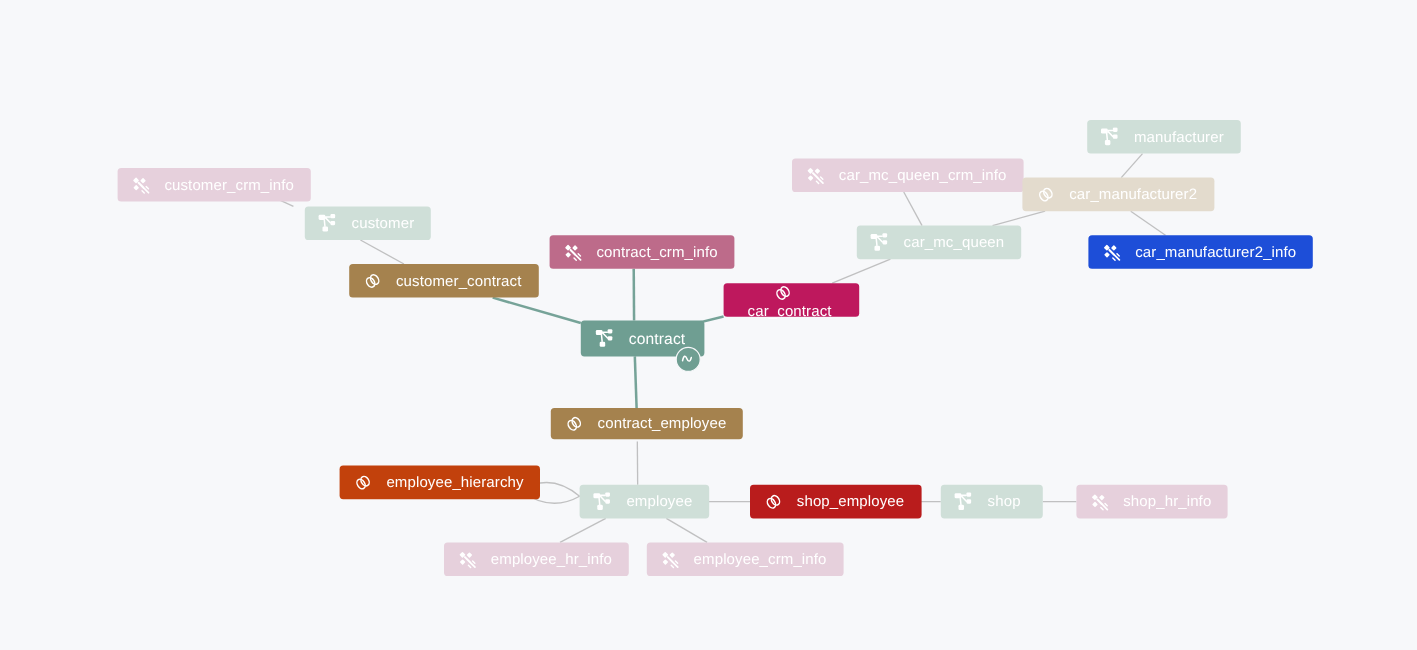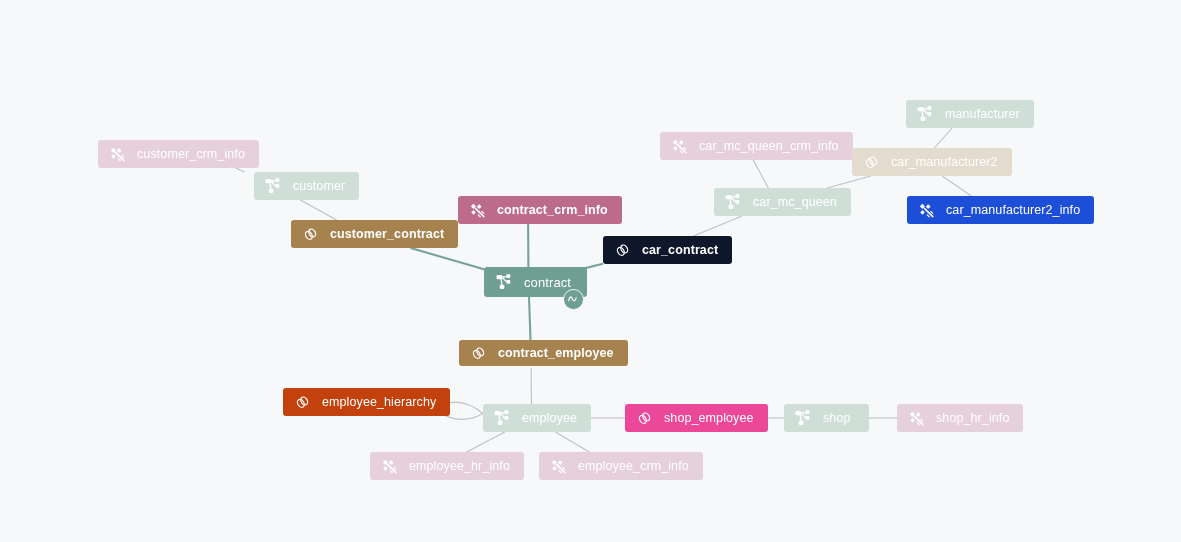--- a/index.html
+++ b/index.html
@@ -58,21 +58,21 @@
   }
   
   .node.is-focus {
     height: 30px;
     padding: 0 16px 0 12px;
   }
   .node.is-focus .node-label {
     font-size: 13px;
   }
   .node.is-strong .node-label {
-    font-weight: 700;
+    font-weight: 400;
   }
   .badge {
     position: absolute;
     width: 21px;
     height: 21px;
     border-radius: 50%;
     display: flex;
     align-items: center;
     justify-content: center;
     background: #6f9e92;
@@ -172,21 +172,21 @@
             <path d="M7.4 3.3 H11.9 M7.4 4.2 L12.1 9.0 M6.2 6.3 L6.8 12.4" stroke="#fff" stroke-width="1.5" fill="none" stroke-linecap="round"></path>
           </svg>
         </span>
         <span class="node-label">contract</span>
       </div>
       <div class="badge" style="left: 563px; top: 289px; background: rgb(111, 158, 146);">
         <svg viewBox="0 0 16 16" width="13" height="13">
           <path d="M2.2 9.4 C3.4 3.6, 5.2 3.6, 6.6 7.2 C8.0 10.8, 10.0 10.8, 11.2 6.0" fill="none" stroke="#fff" stroke-width="1.5" stroke-linecap="round"></path>
         </svg>
       </div>
-      <div class="node is-strong" style="left: 603px; top: 236px; min-width: 113px; height: 28px; background: #0f172a;">
+      <div class="node is-strong" style="left: 603px; top: 236px; min-width: 113px; height: 28px; background: #be185d; flex-direction: column;">
         <span class="node-icon">
           <svg viewBox="0 0 20 20" width="17" height="17">
             <g fill="none" stroke="#fff" stroke-width="1.45" stroke-linecap="round">
               <ellipse cx="8.1" cy="11.0" rx="3.6" ry="5.0" transform="rotate(-32 8.1 11.0)"></ellipse>
               <ellipse cx="12.0" cy="8.2" rx="3.6" ry="5.0" transform="rotate(-32 12.0 8.2)"></ellipse>
             </g>
           </svg>
         </span>
         <span class="node-label">car_contract</span>
       </div>
@@ -284,21 +284,21 @@
           <svg viewBox="0 0 20 20" width="17" height="17">
             <rect x="0.6" y="1.2" width="6.6" height="5.0" rx="1.3" fill="#fff"></rect>
             <rect x="12.2" y="0.4" width="4.6" height="4.2" rx="1.1" fill="#fff"></rect>
             <rect x="12.2" y="7.2" width="4.6" height="4.2" rx="1.1" fill="#fff"></rect>
             <rect x="4.4" y="12.6" width="5.4" height="5.0" rx="1.3" fill="#fff"></rect>
             <path d="M7.4 3.3 H11.9 M7.4 4.2 L12.1 9.0 M6.2 6.3 L6.8 12.4" stroke="#fff" stroke-width="1.5" fill="none" stroke-linecap="round"></path>
           </svg>
         </span>
         <span class="node-label">employee</span>
       </div>
-      <div class="node" style="left: 625px; top: 404px; min-width: 131px; height: 28px; background: #ec4899;">
+      <div class="node" style="left: 625px; top: 404px; min-width: 131px; height: 28px; background: #b91c1c;">
         <span class="node-icon">
           <svg viewBox="0 0 20 20" width="17" height="17">
             <g fill="none" stroke="#fff" stroke-width="1.45" stroke-linecap="round">
               <ellipse cx="8.1" cy="11.0" rx="3.6" ry="5.0" transform="rotate(-32 8.1 11.0)"></ellipse>
               <ellipse cx="12.0" cy="8.2" rx="3.6" ry="5.0" transform="rotate(-32 12.0 8.2)"></ellipse>
             </g>
           </svg>
         </span>
         <span class="node-label">shop_employee</span>
       </div>

